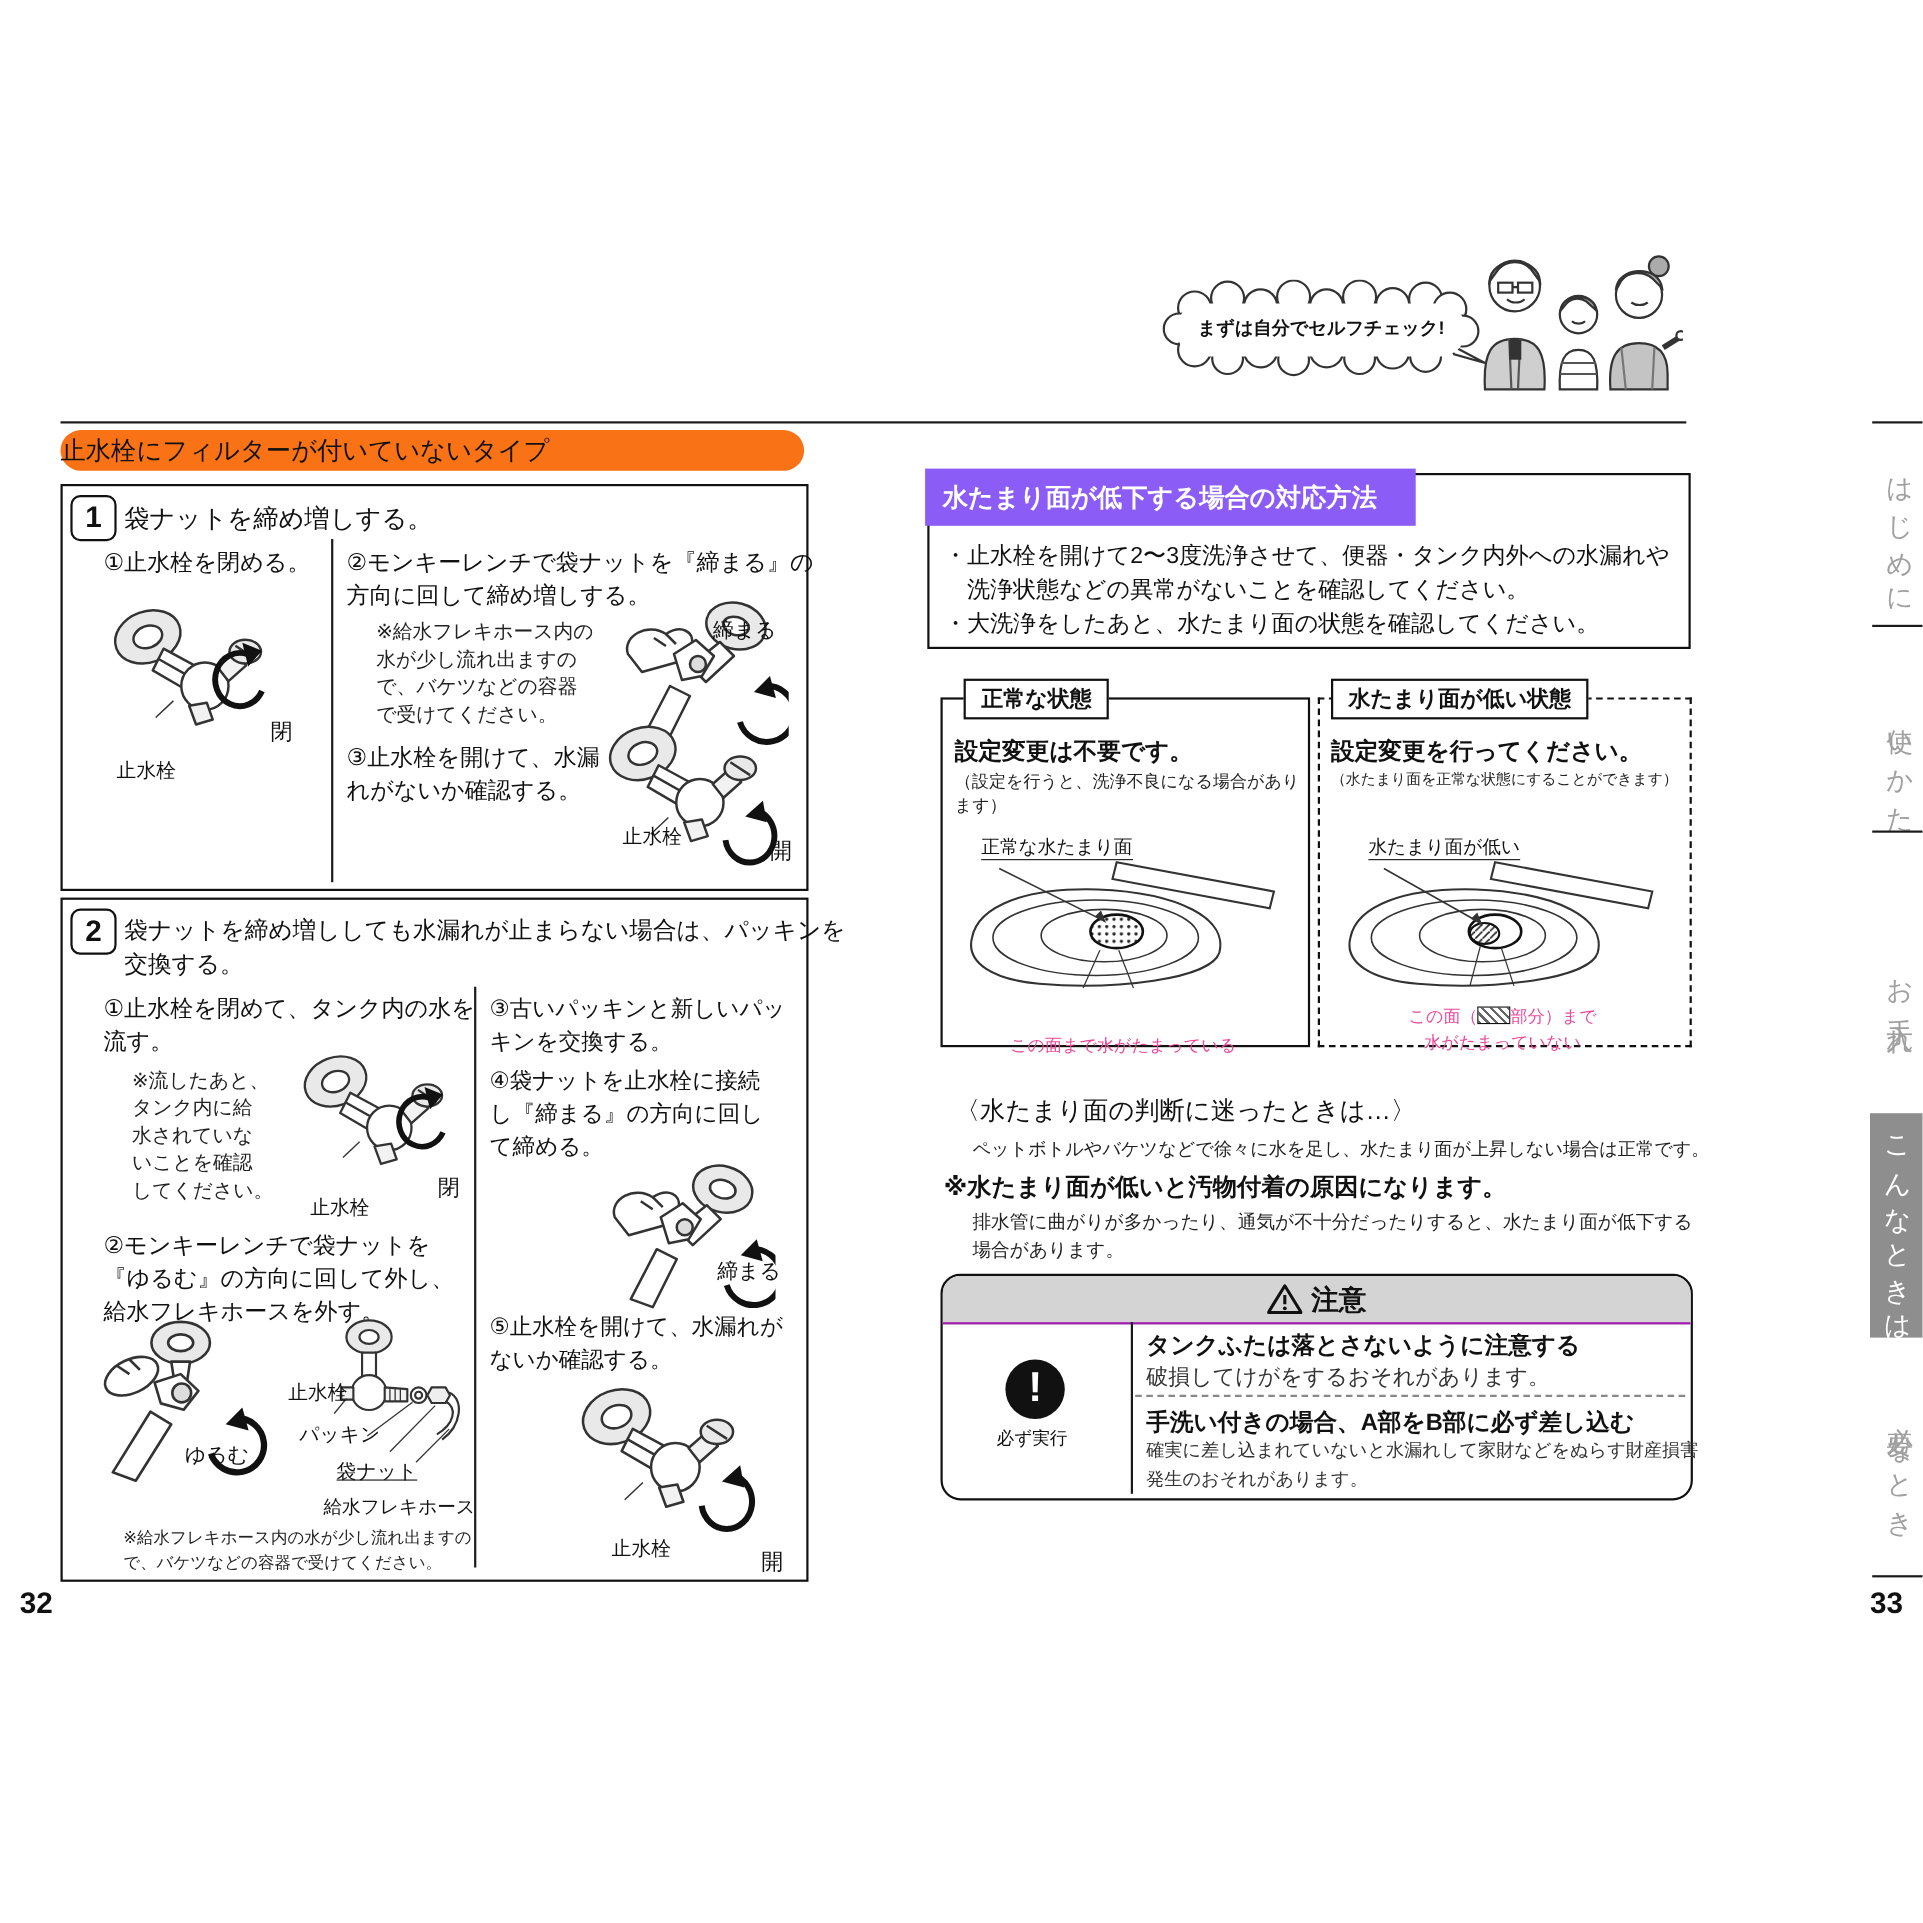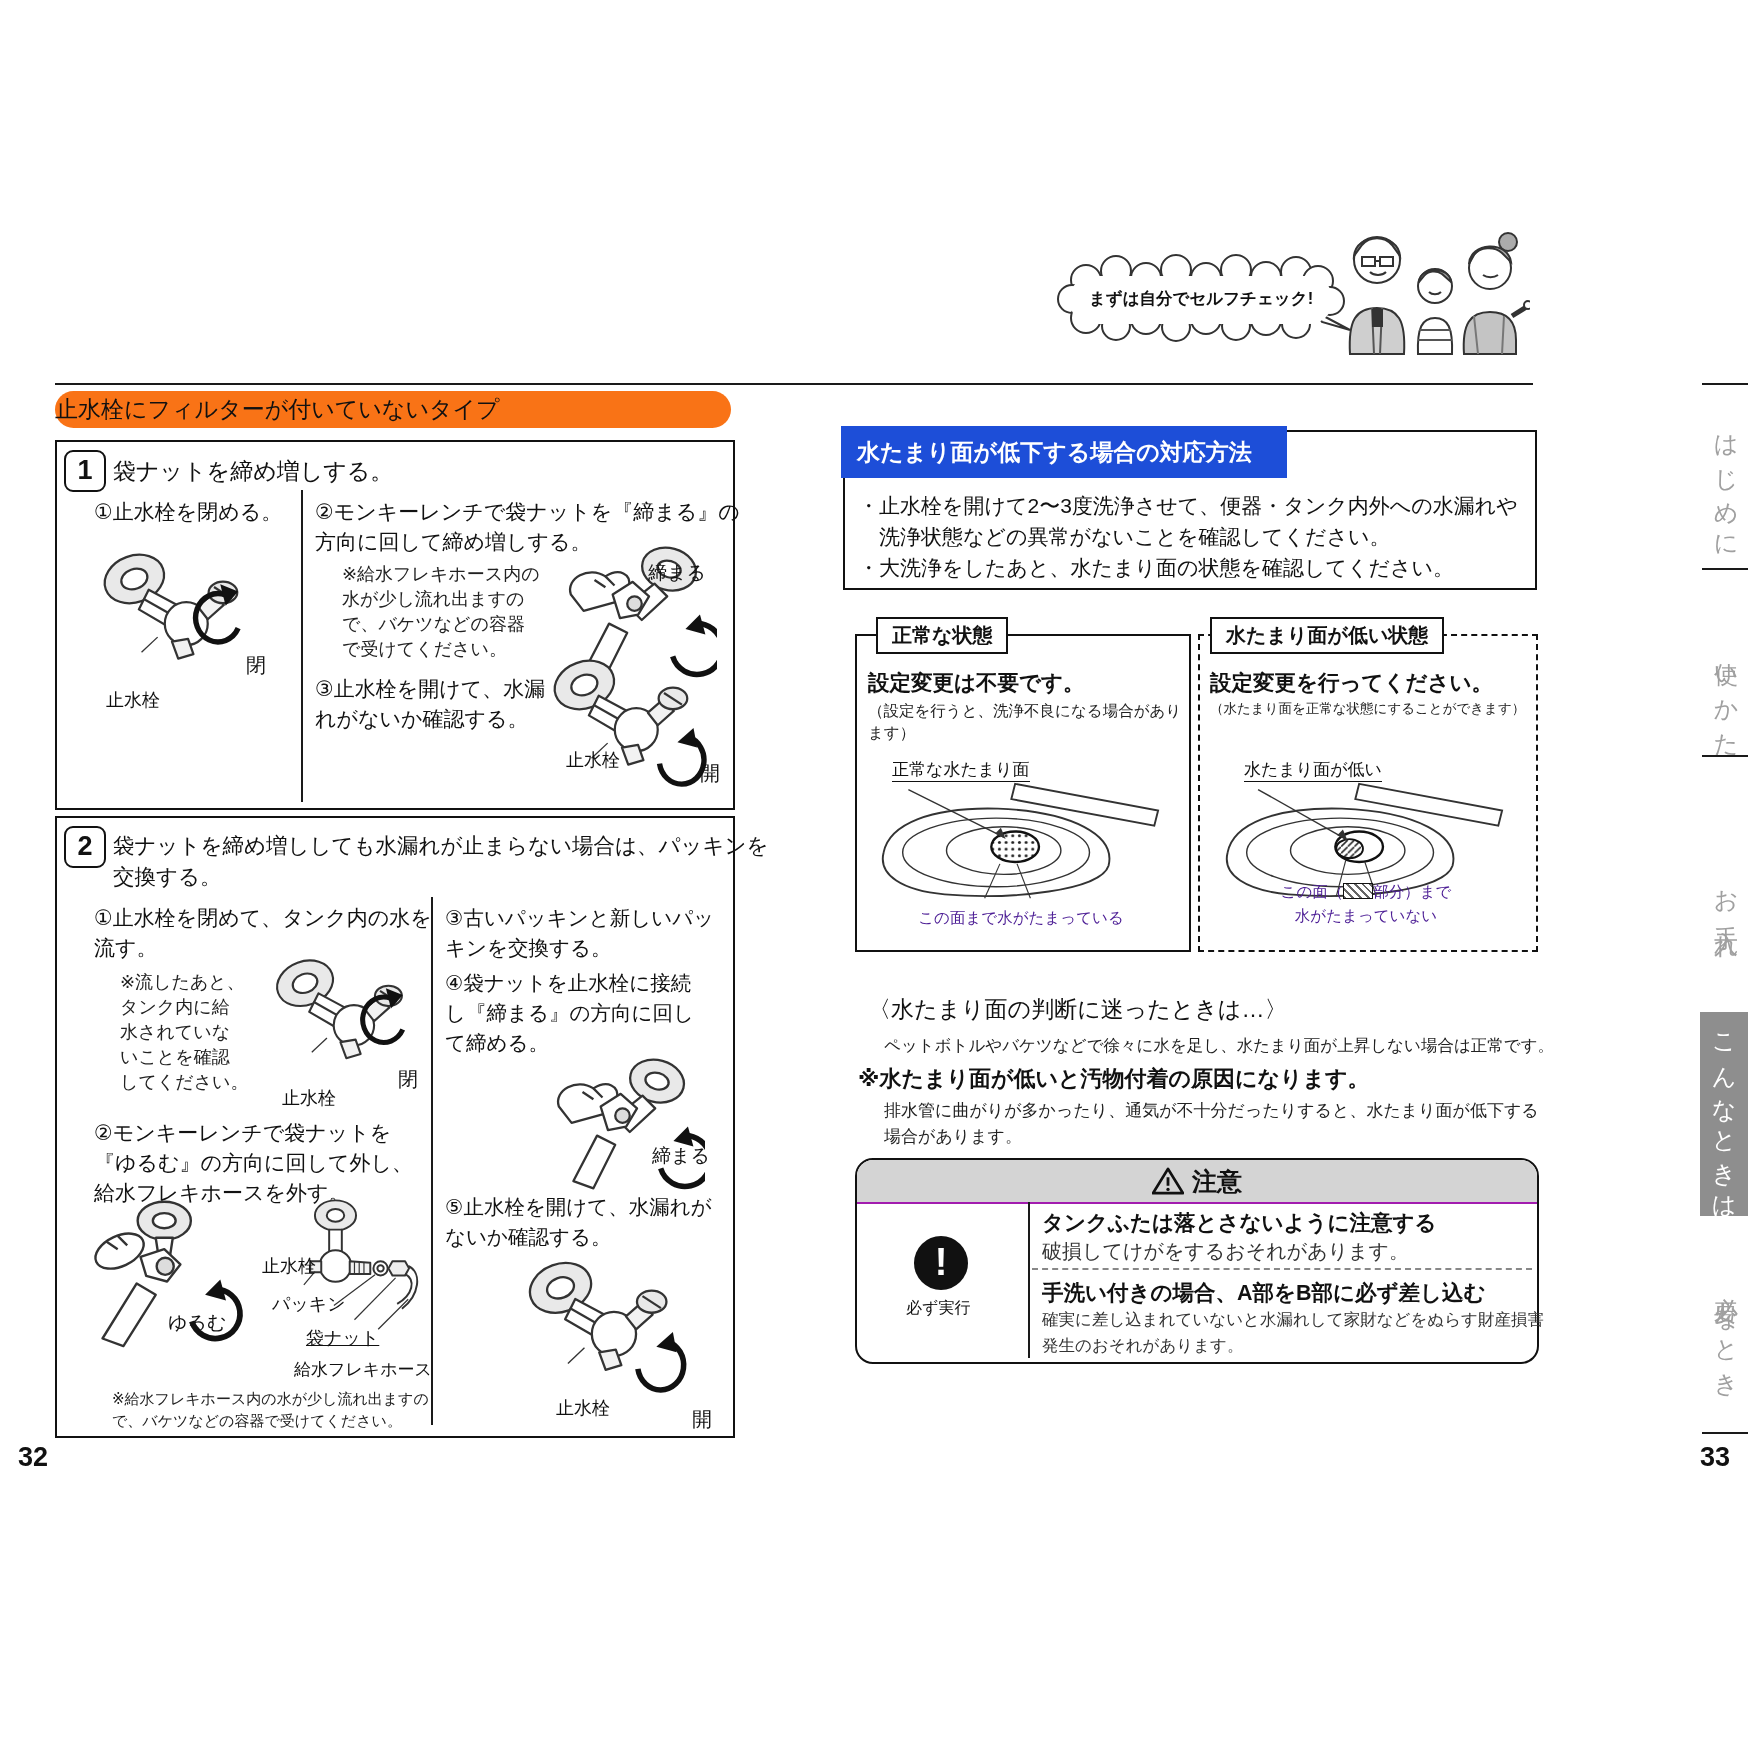--- a/index.html
+++ b/index.html
@@ -13,31 +13,31 @@
   .pill{background:#f97316;border-radius:19px;font-size:23px;line-height:37px;font-weight:500;}
   .stepbox{border:2px solid #111;}
   .badge{border:2.5px solid #111;border-radius:9px;width:38px;height:38px;text-align:center;
          font-size:27px;font-weight:700;line-height:36px;background:#fff;}
   .stitle{font-size:21.5px;line-height:31px;font-weight:500;}
   .instr{font-size:21px;line-height:30px;font-weight:500;}
   .note{font-size:18px;line-height:25px;color:#222;}
   .note-s{font-size:15px;line-height:22px;color:#222;}
   .lbl{font-size:18px;color:#111;}
   
-  .blackbar{background:#1d4ed8;color:#fff;font-size:23px;font-weight:600;line-height:52px;padding-left:16px;}
+  .blackbar{background:#8b5cf6;color:#fff;font-size:23px;font-weight:600;line-height:52px;padding-left:16px;}
   .bulletbox{border:2px solid #111;}
   .bullets{font-size:21px;line-height:31px;font-weight:500;}
   .cmpbox-solid{border:2.5px solid #111;background:#fff;}
   .cmpbox-dash{border:2.5px dashed #111;background:#fff;}
   .cmptab{border:2.5px solid #111;background:#fff;padding:3px 14px;font-size:20px;font-weight:700;}
   .cmpbold{font-size:21.5px;font-weight:700;}
   .cmpparen{font-size:15.5px;line-height:22px;color:#222;}
   .cmpparen-s{font-size:13.5px;color:#222;}
   .uline{border-bottom:1.5px solid #111;padding-bottom:2px;font-size:17px;}
-  .cap{font-size:15.5px;text-align:center;color:#4c1d95;}
+  .cap{font-size:15.5px;text-align:center;color:#ec4899;margin-top:32px;}
   .swatch{display:inline-block;width:28px;height:14px;border:1.5px solid #111;vertical-align:-2px;
           background:repeating-linear-gradient(45deg,#666 0 2px,#fff 2px 5.5px);}
   .judgehead{font-size:23px;font-weight:500;}
   .smallbody{font-size:16.5px;line-height:26px;color:#222;}
   .notebold{font-size:22px;font-weight:700;}
   .cautionbox{border:2.5px solid #111;border-radius:18px;overflow:hidden;background:#fff;}
   .cauthead{background:#d4d4d4;border-bottom:2px solid #a21caf;height:42px;display:flex;align-items:center;
             justify-content:center;font-size:25px;font-weight:700;gap:8px;}
   .cauttitle{font-size:21.5px;font-weight:700;}
   .cautbody1{font-size:20px;color:#333;}

